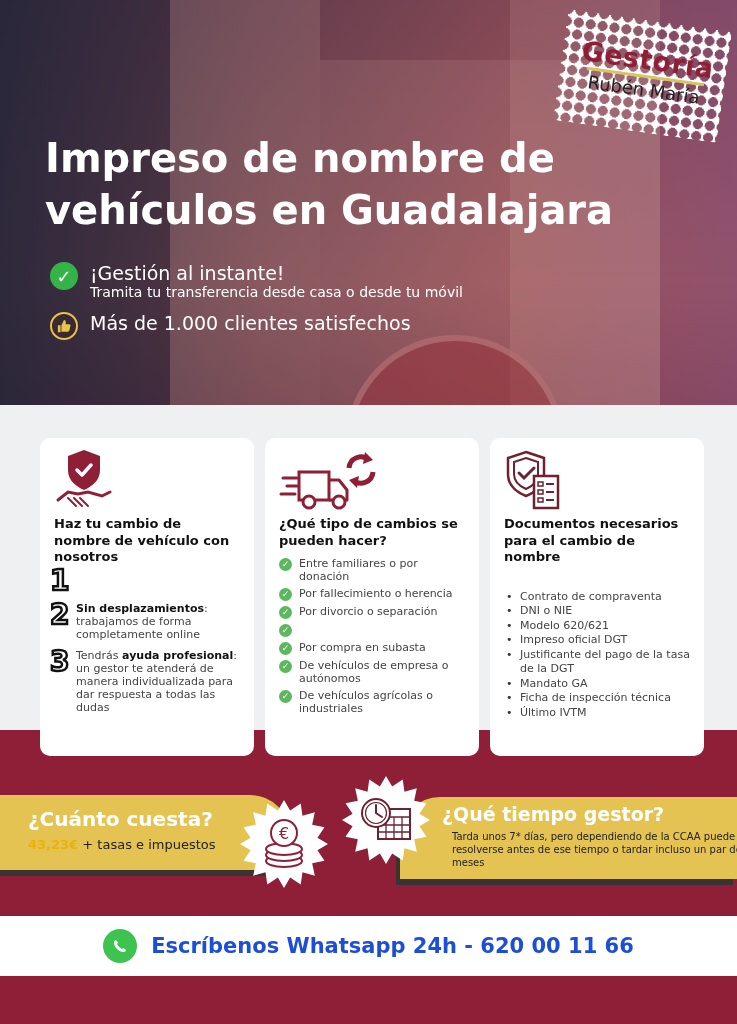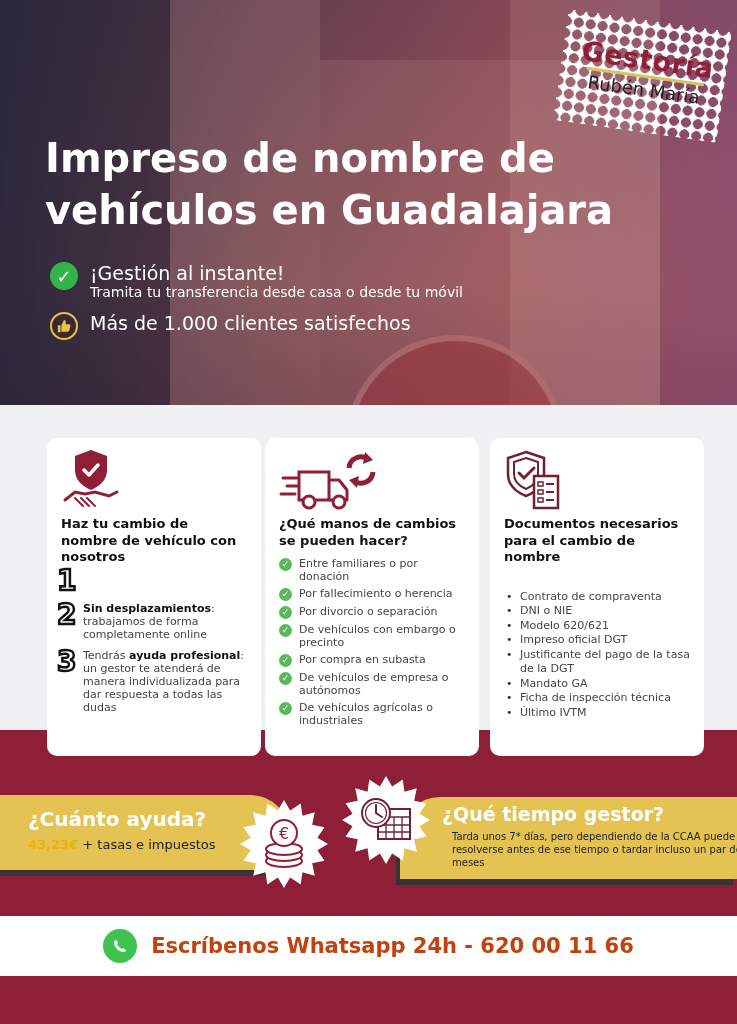--- a/index.html
+++ b/index.html
@@ -40,21 +40,21 @@
   .feat .ic { width: 28px; height: 28px; border-radius: 50%; display: flex; align-items: center; justify-content: center; margin-right: 12px; flex-shrink: 0; }
   .feat .ic.check { background: #34b448; color: #fff; font-size: 18px; font-weight: bold; }
   .feat .ic.thumb { border: 2px solid #e8c24a; background: rgba(60,40,40,0.5); color: #e8c24a; font-size: 14px; }
   .feat-main { font-size: 19px; line-height: 22px; }
   .feat-sub { font-size: 14px; line-height: 16px; }
 
   
   .grey { position: absolute; left: 0; top: 405px; width: 737px; height: 325px; background: #eff0f2; }
 
   .card { position: absolute; top: 438px; width: 214px; height: 318px; background: #fff; border-radius: 10px; padding: 0 14px; }
-  .card1 { left: 47px; }
+  .card1 { left: 40px; }
   .card2 { left: 265px; }
   .card3 { left: 490px; }
   .card-icon { height: 68px; margin-top: 10px; }
   .card-title { font-weight: bold; font-size: 13px; line-height: 16.5px; color: #111; }
 
   .steps { margin-top: 2px; }
   .step { display: flex; margin-bottom: 8px; }
   .step-num { font-size: 28px; font-weight: bold; color: #fff; -webkit-text-stroke: 2.5px #111; width: 26px; line-height: 26px; flex-shrink: 0; margin-left: -4px; }
   .step-text { font-size: 11px; line-height: 13px; color: #444; }
   .step-text b { color: #111; }
@@ -80,21 +80,21 @@
 
   .burst { position: absolute; width: 88px; height: 88px; background: #fff;
     clip-path: polygon(50% 0%,57% 12%,69% 4%,71% 18%,85% 14%,82% 28%,96% 31%,88% 43%,100% 50%,88% 57%,96% 69%,82% 72%,85% 86%,71% 82%,69% 96%,57% 88%,50% 100%,43% 88%,31% 96%,29% 82%,15% 86%,18% 72%,4% 69%,12% 57%,0% 50%,12% 43%,4% 31%,18% 28%,15% 14%,29% 18%,31% 4%,43% 12%); }
   .burst1 { left: 240px; top: 800px; }
   .burst2 { left: 342px; top: 776px; }
   .burst-icon { position: absolute; display: flex; align-items: center; justify-content: center; }
 
   
   .wa-bar { position: absolute; left: 0; top: 916px; width: 737px; height: 60px; background: #fff; display: flex; align-items: center; justify-content: center; }
   .wa-icon { width: 34px; height: 34px; border-radius: 50%; background: #3fc350; margin-right: 14px; display: flex; align-items: center; justify-content: center; color: #fff; font-size: 18px; position: relative; }
-  .wa-text { font-weight: bold; font-size: 21px; color: #c2410c; }
+  .wa-text { font-weight: bold; font-size: 21px; color: #1d4ed8; }
 </style>
 </head>
 <body>
 
 <div class="hero">
   <div class="dark-left"></div>
   <div class="bldg a"></div>
   <div class="bldg b"></div>
   <div class="bldg c"></div>
   <div class="arch"></div>
@@ -162,37 +162,36 @@
       <path d="M20 24 H50 V52 H20 Z" stroke="#8e1f36" stroke-width="3" fill="none"></path>
       <path d="M50 32 H60 L68 42 V52 H50" stroke="#8e1f36" stroke-width="3" fill="none" stroke-linejoin="round"></path>
       <circle cx="30" cy="54" r="6" fill="#fff" stroke="#8e1f36" stroke-width="3"></circle>
       <circle cx="60" cy="54" r="6" fill="#fff" stroke="#8e1f36" stroke-width="3"></circle>
       <path d="M70 20 A12 12 0 0 1 90 12" stroke="#8e1f36" stroke-width="5" fill="none"></path>
       <path d="M86 4 L94 12 L84 16 Z" fill="#8e1f36"></path>
       <path d="M94 24 A12 12 0 0 1 74 32" stroke="#8e1f36" stroke-width="5" fill="none"></path>
       <path d="M78 40 L70 32 L80 28 Z" fill="#8e1f36"></path>
     </svg>
   </div>
-  <div class="card-title">¿Qué manos de cambios se pueden hacer?</div>
+  <div class="card-title">¿Qué tipo de cambios se pueden hacer?</div>
   <div class="checks">
     <div class="chk">
         <span class="dot">✓</span>
         <span class="t">Entre familiares o por donación</span>
       </div>
     <div class="chk">
         <span class="dot">✓</span>
         <span class="t">Por fallecimiento o herencia</span>
       </div>
     <div class="chk">
         <span class="dot">✓</span>
         <span class="t">Por divorcio o separación</span>
       </div>
     <div class="chk">
         <span class="dot">✓</span>
-        <span class="t">De vehículos con embargo o precinto</span>
       </div>
     <div class="chk">
         <span class="dot">✓</span>
         <span class="t">Por compra en subasta</span>
       </div>
     <div class="chk">
         <span class="dot">✓</span>
         <span class="t">De vehículos de empresa o autónomos</span>
       </div>
     <div class="chk">
@@ -222,21 +221,21 @@
     <li>Modelo 620/621</li>
     <li>Impreso oficial DGT</li>
     <li>Justificante del pago de la tasa de la DGT</li>
     <li>Mandato GA</li>
     <li>Ficha de inspección técnica</li>
     <li>Último IVTM</li>
   </ul>
 </div>
 
 <div class="price-band"></div>
-<div class="price-title">¿Cuánto ayuda?</div>
+<div class="price-title">¿Cuánto cuesta?</div>
 <div class="price-text"><b>43,23€</b><span> + tasas e impuestos</span></div>
 <div class="burst burst1"></div>
 <div class="burst-icon" style="left:240px;top:800px;width:88px;height:88px;">
   <svg width="46" height="54" viewBox="0 0 46 54">
     <ellipse cx="23" cy="44" rx="18" ry="6" fill="#fff" stroke="#8e1f36" stroke-width="2"></ellipse>
     <ellipse cx="23" cy="38" rx="18" ry="6" fill="#fff" stroke="#8e1f36" stroke-width="2"></ellipse>
     <ellipse cx="23" cy="32" rx="18" ry="6" fill="#fff" stroke="#8e1f36" stroke-width="2"></ellipse>
     <circle cx="23" cy="16" r="13" fill="#fff" stroke="#8e1f36" stroke-width="2"></circle>
     <text x="23" y="22" text-anchor="middle" font-size="16" fill="#8e1f36" font-family="DejaVu Sans, sans-serif">€</text>
   </svg>

